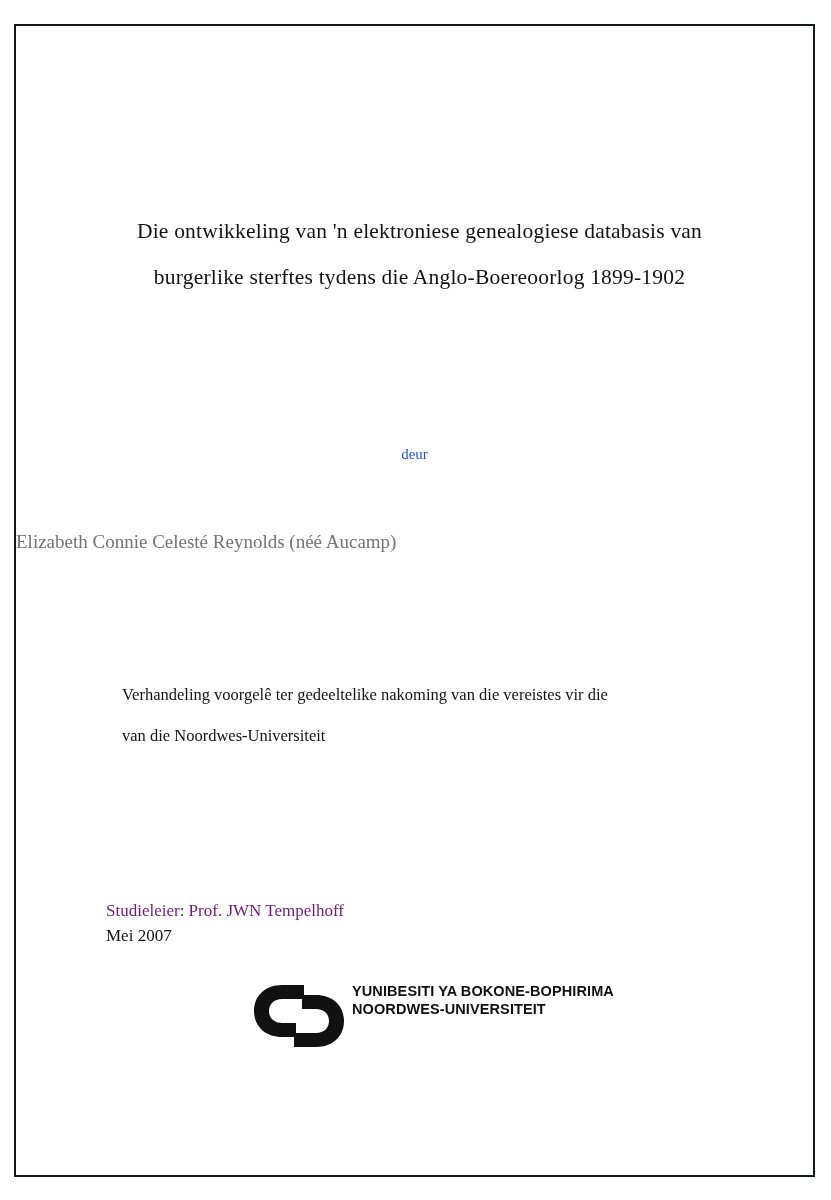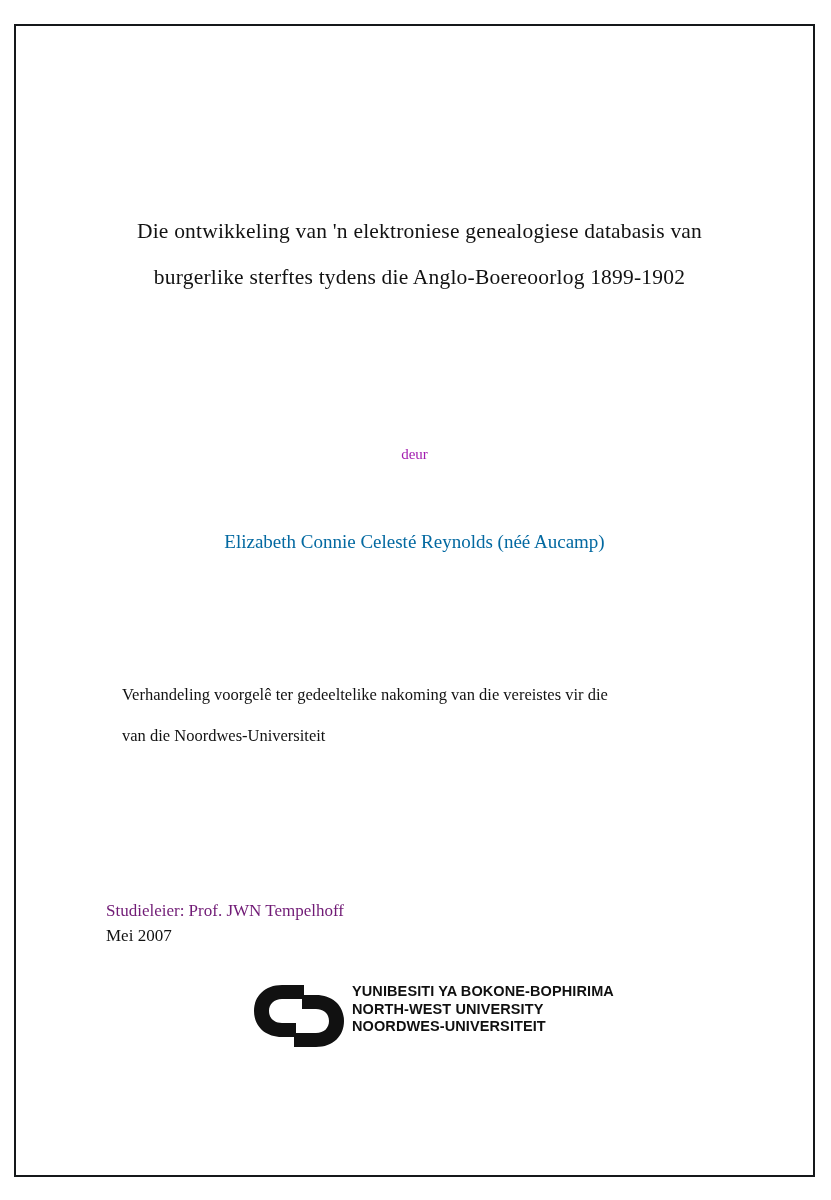--- a/index.html
+++ b/index.html
@@ -53,30 +53,30 @@
     letter-spacing: 0.2px;
     color: #121212;
   }
   .byline-label {
     position: absolute;
     left: 0;
     right: 0;
     top: 420px;
     text-align: center;
     font-size: 15px;
-    color: #a21caf;
+    color: #1d4ed8;
   }
   .author {
     position: absolute;
     left: 0;
     right: 0;
     top: 505px;
-    text-align: center;
+    text-align: left;
     font-size: 19px;
-    color: #0369a1;
+    color: #737373;
   }
   .statement {
     position: absolute;
     left: 90px;
     right: 92px;
     top: 640px;
     font-size: 16.5px;
     line-height: 25px;
     color: #121212;
   }
@@ -161,20 +161,19 @@
         <div class="logo-mark">
           <svg viewBox="0 0 94 66" width="94" height="66" aria-hidden="true">
             <g fill="#111111">
               <path d="M30 2 C13 2 2 13 2 28 C2 43 13 54 30 54 L44 54 L44 40 L30 40 C22 40 17 35 17 28 C17 21 22 16 30 16 L52 16 L52 2 Z"></path>
               <path d="M64 12 L50 12 L50 26 L64 26 C72 26 77 31 77 38 C77 45 72 50 64 50 L42 50 L42 64 L64 64 C81 64 92 53 92 38 C92 23 81 12 64 12 Z"></path>
             </g>
           </svg>
         </div>
         <div class="logo-text">
           <div>YUNIBESITI YA BOKONE-BOPHIRIMA</div>
-          <div>NORTH-WEST UNIVERSITY</div>
           <div>NOORDWES-UNIVERSITEIT</div>
         </div>
       </div>
 
     </div>
   </div>
 </div>
 
 </body></html>

